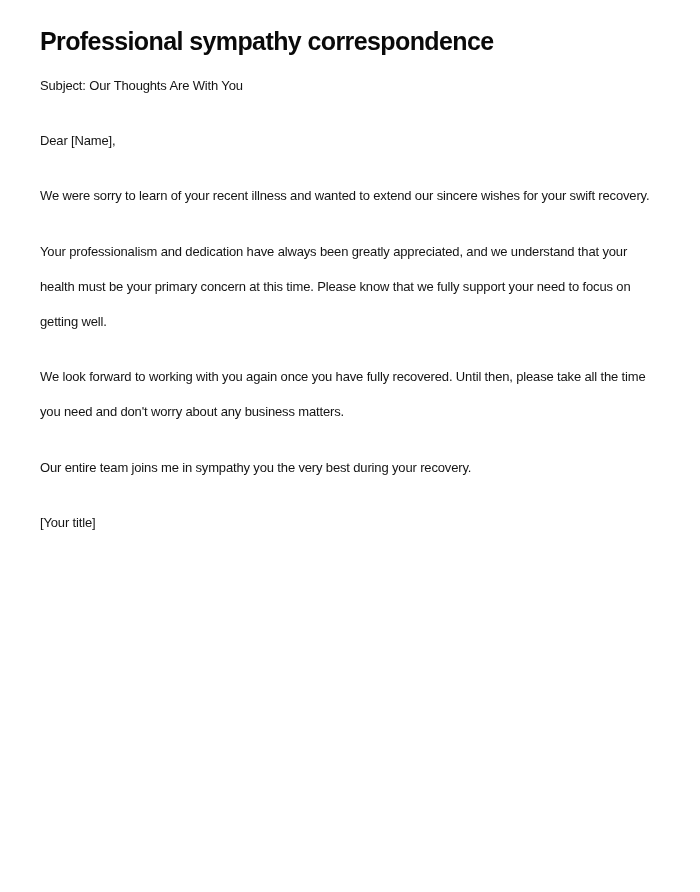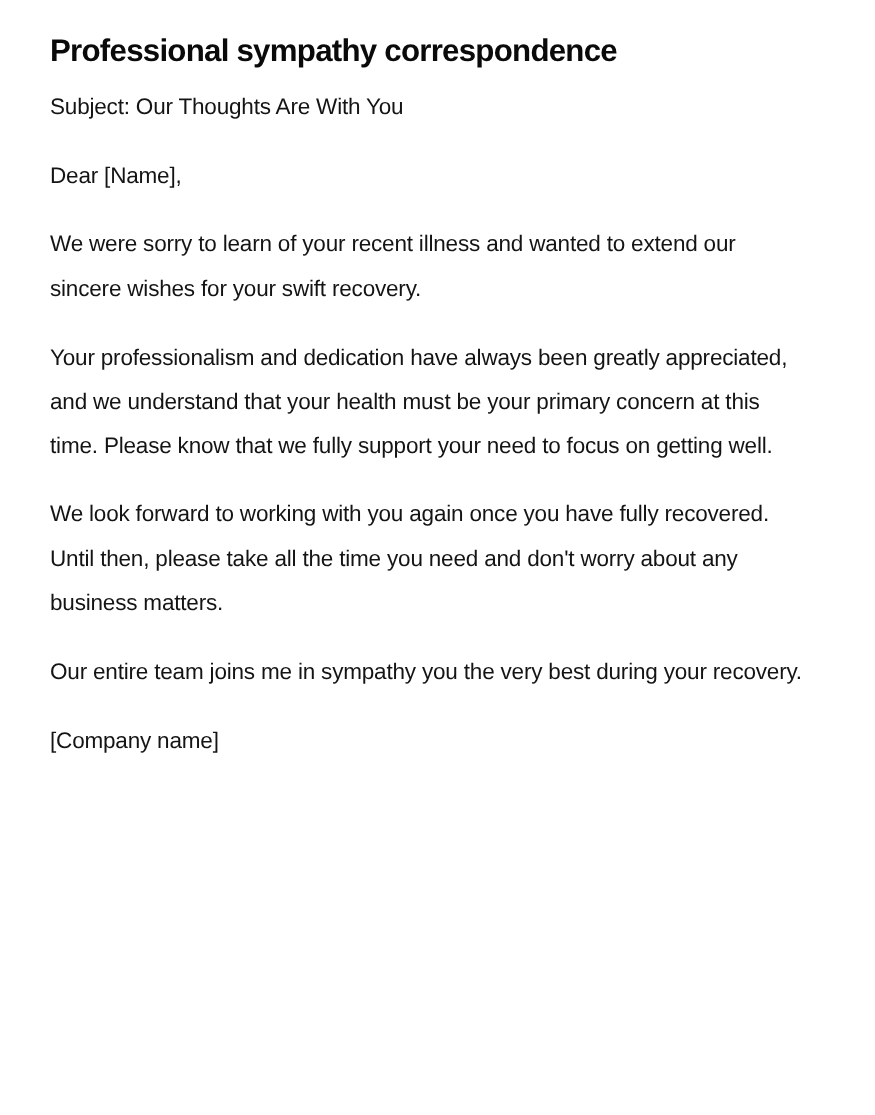--- a/index.html
+++ b/index.html
@@ -23,33 +23,33 @@
     .title {
       font-family: "Liberation Sans", sans-serif;
       font-weight: bold;
       font-size: 25px;
       letter-spacing: -0.6px;
       line-height: 34px;
       margin: 0 0 10px 0;
       color: #0a0a0a;
     }
     .para {
-      font-size: 18px;
+      font-size: 13px;
       line-height: 35.2px;
       letter-spacing: -0.15px;
       margin: 0 0 20px 0;
       color: #141414;
       width: 610px;
     }
   </style>
 </head>
 <body>
 
 <div class="page">
   <h1 class="title">Professional sympathy correspondence</h1>
   <p class="para">Subject: Our Thoughts Are With You</p>
   <p class="para">Dear [Name],</p>
   <p class="para">We were sorry to learn of your recent illness and wanted to extend our sincere wishes for your swift recovery.</p>
   <p class="para">Your professionalism and dedication have always been greatly appreciated, and we understand that your health must be your primary concern at this time. Please know that we fully support your need to focus on getting well.</p>
   <p class="para">We look forward to working with you again once you have fully recovered. Until then, please take all the time you need and don't worry about any business matters.</p>
   <p class="para">Our entire team joins me in sympathy you the very best during your recovery.</p>
-  <p class="para">[Company name]</p>
+  <p class="para">[Your title]</p>
 </div>
 
 </body></html>

